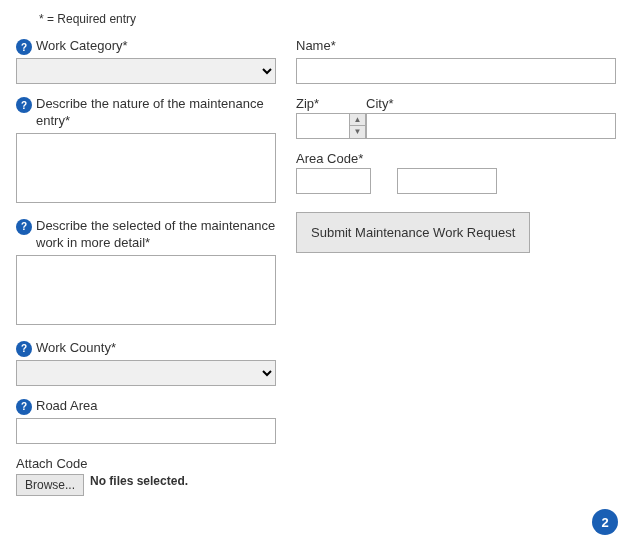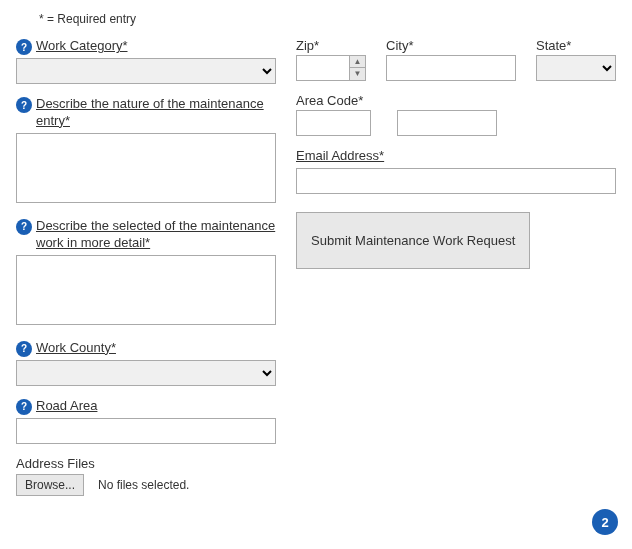--- a/index.html
+++ b/index.html
@@ -50,21 +50,20 @@
       color: #fff;
       font-size: 10px;
       font-weight: bold;
       flex-shrink: 0;
       margin-top: 1px;
       cursor: pointer;
     }
     .label-text {
       font-size: 13px;
       line-height: 1.3;
-      text-decoration: underline;
     }
     input[type="text"],
     input[type="email"] {
       width: 100%;
       border: 1px solid #aaa;
       padding: 4px 6px;
       font-size: 13px;
       background: #fff;
       height: 26px;
     }
@@ -80,21 +79,21 @@
     textarea {
       width: 100%;
       border: 1px solid #aaa;
       padding: 4px 6px;
       font-size: 13px;
       resize: none;
       background: #fff;
     }
     .row-zip-city-state {
       display: flex;
-      gap: 20px;
+      gap: 0;
       align-items: flex-end;
     }
     .zip-group {
       flex: 0 0 70px;
     }
     .city-group {
       flex: 1;
     }
     .state-group {
       flex: 0 0 80px;
@@ -140,49 +139,50 @@
       line-height: 1;
       color: #666;
       background: #e8e8e8;
     }
     .zip-spinner span:first-child {
       border-bottom: 1px solid #aaa;
     }
     .submit-btn {
       background: #e8e8e8;
       border: 1px solid #aaa;
-      padding: 20px 14px;
+      padding: 12px 14px;
       font-size: 13px;
       cursor: pointer;
       color: #333;
       margin-top: 6px;
     }
     .attach-section {
       margin-top: 8px;
     }
     .attach-label {
       font-size: 13px;
       margin-bottom: 3px;
     }
     .attach-row {
       display: flex;
-      align-items: center;
-      gap: 14px;
+      align-items: flex-start;
+      gap: 6px;
     }
     .browse-btn {
       background: #e8e8e8;
       border: 1px solid #aaa;
       padding: 3px 8px;
       font-size: 12px;
       cursor: pointer;
       color: #333;
     }
     .no-files-text {
       font-size: 12px;
       color: #333;
+      font-weight: bold;
     }
     .page-badge {
       position: absolute;
       bottom: 14px;
       right: 14px;
       width: 26px;
       height: 26px;
       border-radius: 50%;
       background: #1a5fb4;
       color: #fff;
@@ -247,77 +247,71 @@
 
     <div class="field-group">
       <div class="field-label">
         <span class="help-icon">?</span>
         <span class="label-text">Road Area</span>
       </div>
       <input type="text" style="">
     </div>
 
     <div class="attach-section">
-      <div class="attach-label">Address Files</div>
+      <div class="attach-label">Attach Code</div>
       <div class="attach-row">
         <button class="browse-btn">Browse...</button>
         <span class="no-files-text">No files selected.</span>
       </div>
     </div>
 
   </div>
 
   <div class="right-col">
 
     
+    <div class="field-group">
+      <div class="field-label">
+        <span class="label-text">Name*</span>
+      </div>
+      <input type="text" style="">
+    </div>
 
     
 
     
     <div class="field-group row-zip-city-state">
       <div class="zip-group">
         <div class="sub-label">Zip*</div>
         <div class="zip-input-wrapper">
           <input type="text" style="border: none; width: 100%; height: 24px; padding: 2px 4px;">
           <div class="zip-spinner">
             <span>▲</span>
             <span>▼</span>
           </div>
         </div>
       </div>
       <div class="city-group">
         <div class="sub-label">City*</div>
         <input type="text" style="">
       </div>
-      <div class="state-group">
-        <div class="sub-label">State*</div>
-        <select>
-          <option value=""></option>
-        </select>
-      </div>
     </div>
 
     
     <div class="field-group row-area-phone">
       <div class="area-group">
         <div class="sub-label">Area Code*</div>
         <input type="text" style="">
       </div>
       <div class="phone-group">
         <input type="text" style="">
       </div>
     </div>
 
     
-    <div class="field-group">
-      <div class="field-label">
-        <span class="label-text">Email Address*</span>
-      </div>
-      <input type="text" style="">
-    </div>
 
     
     <button class="submit-btn">Submit Maintenance Work Request</button>
 
   </div>
 </div>
 
 <div class="page-badge">2</div>
 
 </body></html>

